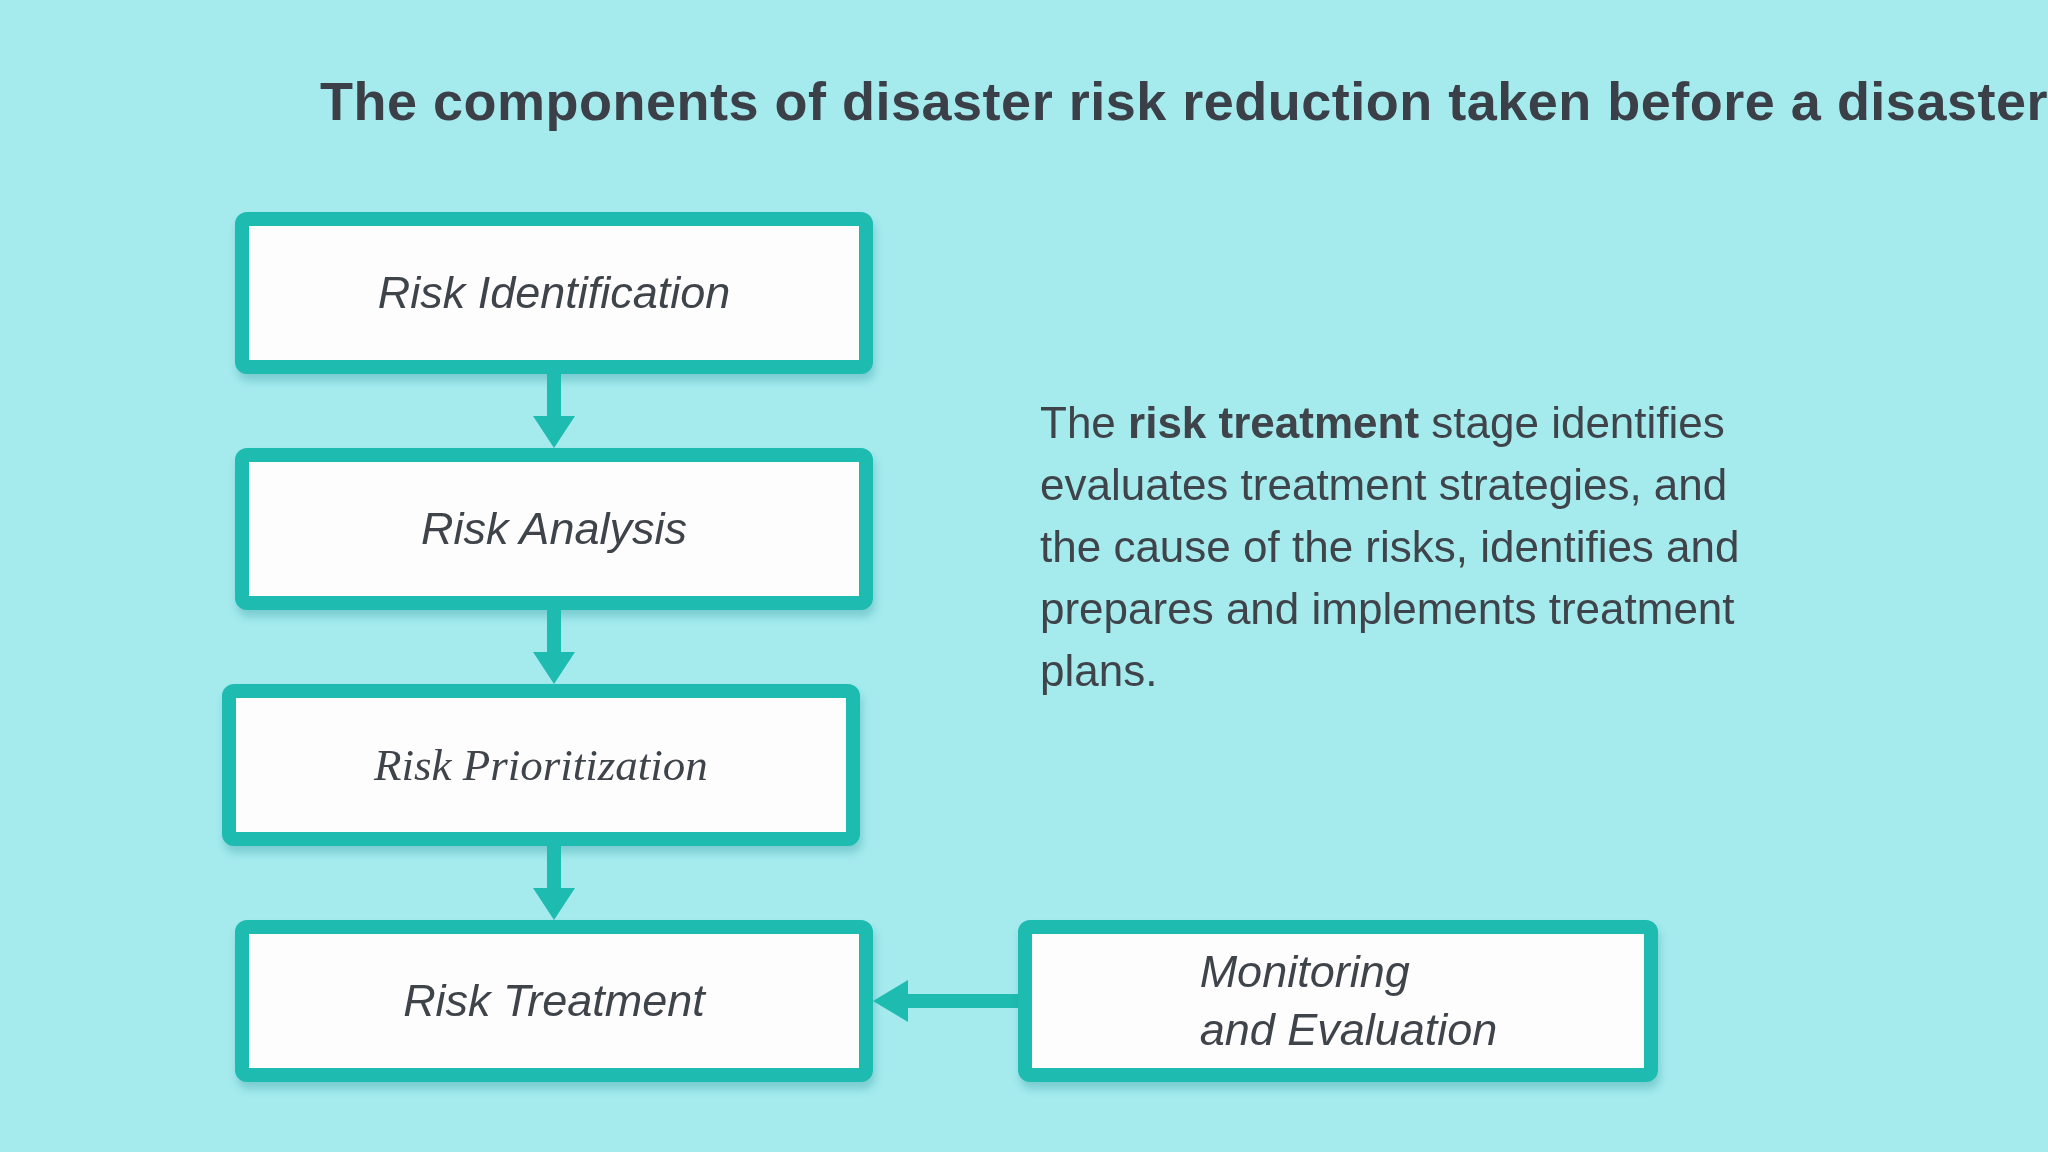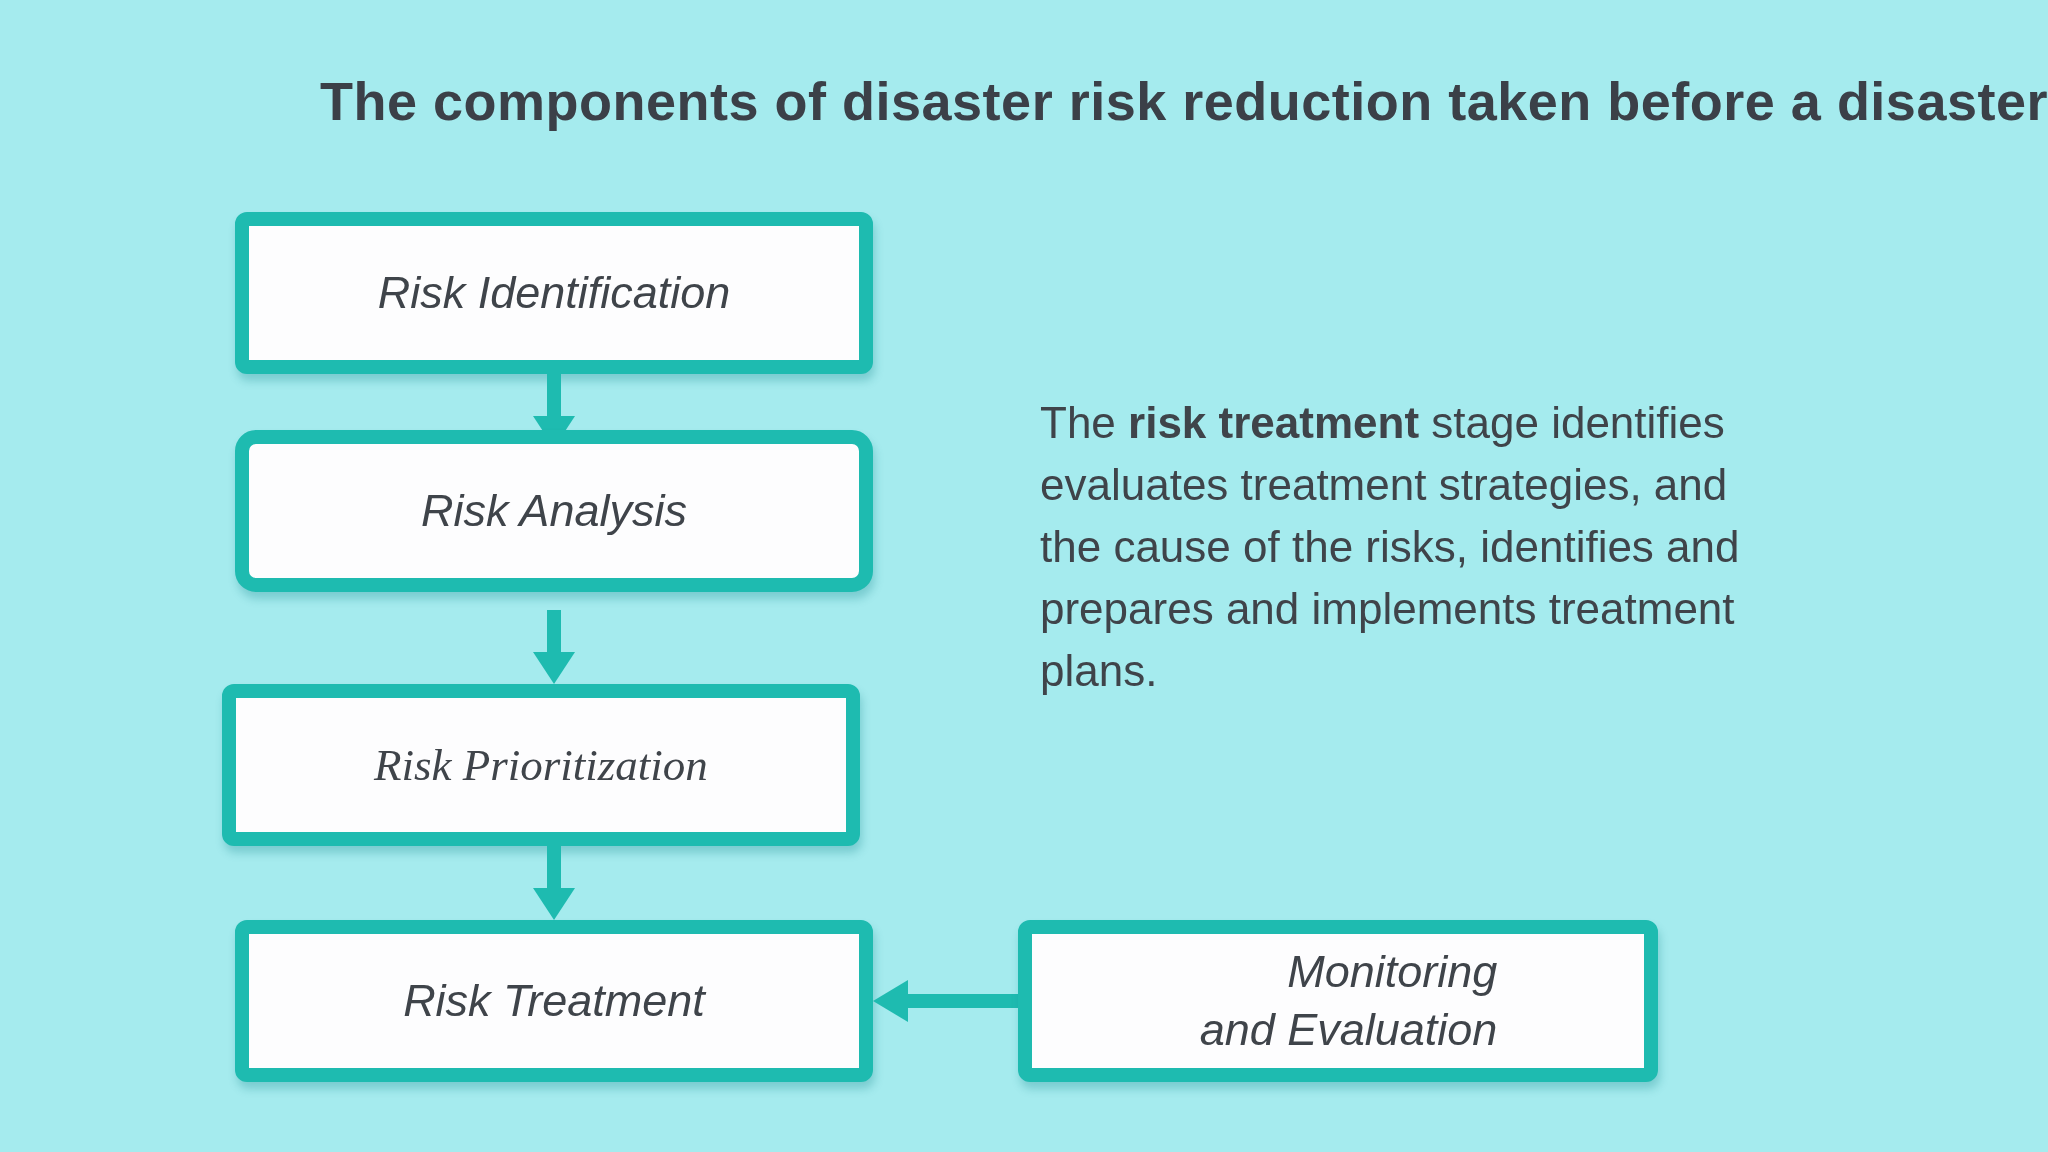--- a/index.html
+++ b/index.html
@@ -38,30 +38,30 @@
     position: absolute;
     width: 638px;
     height: 162px;
     background: var(--box-fill);
     border: 14px solid var(--accent);
     border-radius: 12px;
     box-shadow: 2px 7px 8px rgba(24, 136, 144, 0.30);
     display: flex;
     align-items: center;
     justify-content: center;
-    text-align: right;
+    text-align: left;
   }
   .flow-box .box-label {
     font-style: italic;
     font-size: 45px;
     line-height: 58px;
     color: var(--text-body);
   }
   .box-1 { left: 235px; top: 212px; }
-  .box-2 { left: 235px; top: 430px; border-radius: 21px; }
+  .box-2 { left: 235px; top: 448px; }
   .box-3 { left: 222px; top: 684px; font-family: Liberation Serif, serif; }
   .box-4 { left: 235px; top: 920px; }
   .box-side { left: 1018px; top: 920px; width: 640px; padding-left: 21px; }
 
   
   .arrow-down {
     position: absolute;
     left: 533px;           
     width: 42px;
     height: 74px;

